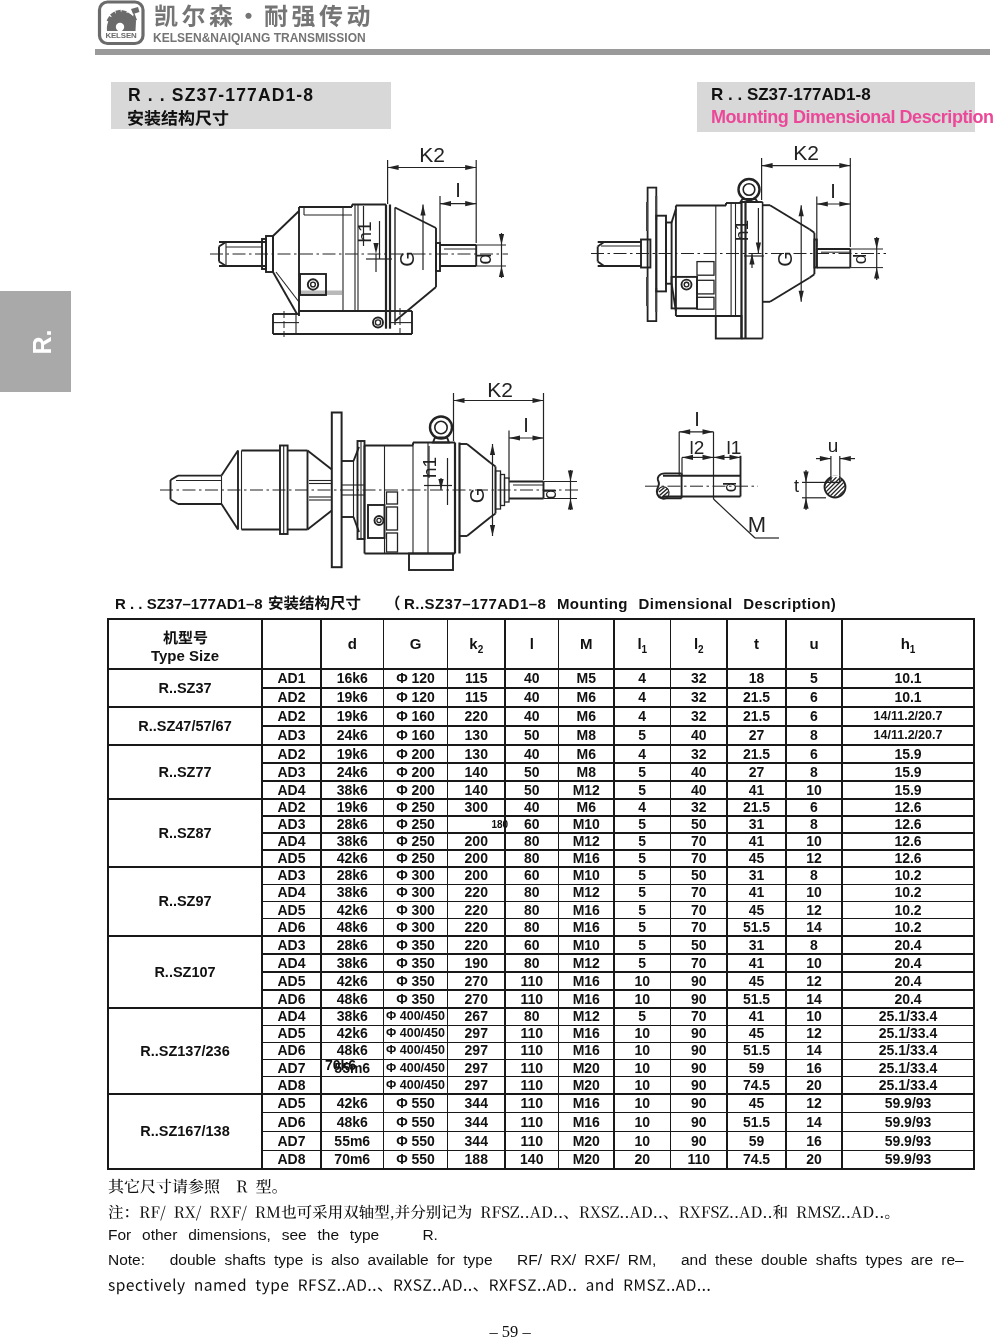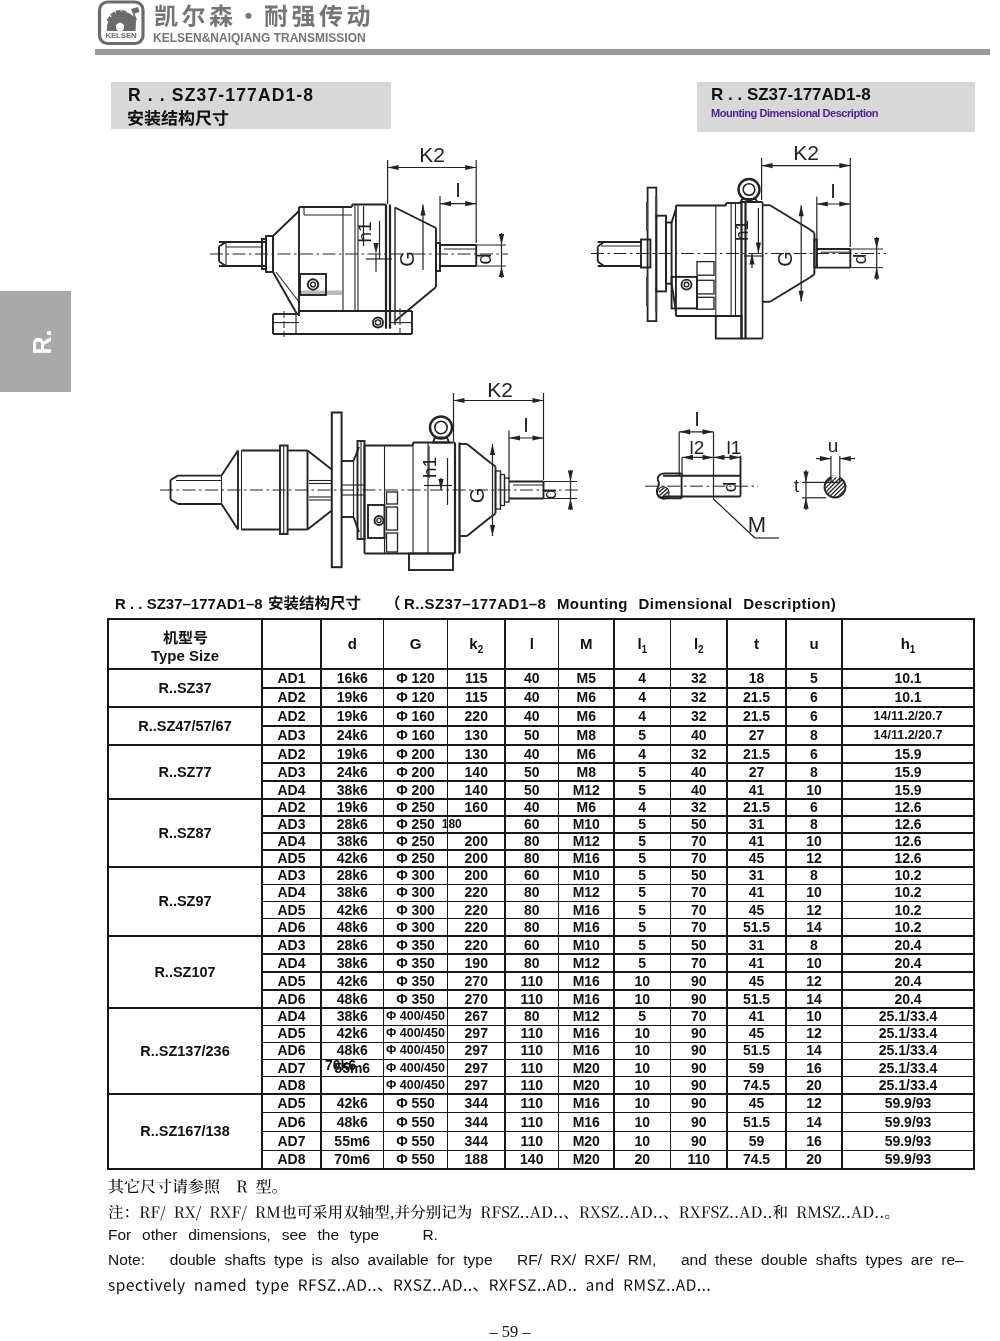--- a/index.html
+++ b/index.html
@@ -46,21 +46,21 @@
       <use href="#g8" x="0.0"></use>
       <use href="#g9" x="1000.0"></use>
       <use href="#g10" x="2000.0"></use>
       <use href="#g11" x="3000.0"></use>
       <use href="#g12" x="4000.0"></use>
       <use href="#g13" x="5000.0"></use>
     </g>
   </svg>
 <div class="abs" style="left:697px;top:82px;width:278px;height:50px;background:#d8d8d8"></div>
 <div class="abs b" style="left:711px;top:85px;font-size:17px;color:#111">R . . SZ37-177AD1-8</div>
-<div class="abs b" style="left:711px;top:106.5px;font-size:11px;color:#4c1d95;letter-spacing:-0.45px">Mounting Dimensional Description</div>
+<div class="abs b" style="left:711px;top:106.5px;font-size:18px;color:#ec4899;letter-spacing:-0.45px">Mounting Dimensional Description</div>
 <svg style="position:absolute;left:0;top:0" width="1000" height="1341">
     <line x1="210" y1="254.0" x2="508" y2="254.0" stroke="#232323" stroke-width="1.0" stroke-dasharray="13 3.5 2.5 3.5"></line>
     <line x1="219" y1="242" x2="266" y2="242" stroke="#232323" stroke-width="1.9"></line>
     <line x1="219" y1="266" x2="266" y2="266" stroke="#232323" stroke-width="1.9"></line>
     <line x1="219" y1="246.5" x2="219" y2="261.5" stroke="#232323" stroke-width="1.9"></line>
     <line x1="219" y1="246.5" x2="226" y2="242" stroke="#232323" stroke-width="1.9"></line>
     <line x1="219" y1="261.5" x2="226" y2="266" stroke="#232323" stroke-width="1.9"></line>
     <line x1="226" y1="242" x2="226" y2="266" stroke="#232323" stroke-width="1.1"></line>
     <line x1="226" y1="247" x2="262" y2="247" stroke="#232323" stroke-width="1.0"></line>
     <rect x="262" y="239" width="4" height="30" fill="none" stroke="#232323" stroke-width="1.9"></rect>
@@ -507,32 +507,32 @@
 <div class="cell" style="left:558.5px;top:781.0px;width:55.5px;height:18.0px;line-height:18.0px;font-size:14px">M12</div>
 <div class="cell" style="left:614.0px;top:781.0px;width:56.5px;height:18.0px;line-height:18.0px;font-size:14px">5</div>
 <div class="cell" style="left:670.5px;top:781.0px;width:56.5px;height:18.0px;line-height:18.0px;font-size:14px">40</div>
 <div class="cell" style="left:727.0px;top:781.0px;width:59.0px;height:18.0px;line-height:18.0px;font-size:14px">41</div>
 <div class="cell" style="left:786.0px;top:781.0px;width:56.0px;height:18.0px;line-height:18.0px;font-size:14px">10</div>
 <div class="cell" style="left:842.0px;top:781.0px;width:132.0px;height:18.0px;line-height:18.0px;font-size:14px">15.9</div>
 <div class="cell" style="left:108.0px;top:799.0px;width:154.0px;height:68.0px;line-height:68.0px;font-size:14.5px">R..SZ87</div>
 <div class="cell" style="left:262.0px;top:799.0px;width:59.0px;height:17.0px;line-height:17.0px;font-size:14px">AD2</div>
 <div class="cell" style="left:321.0px;top:799.0px;width:62.5px;height:17.0px;line-height:17.0px;font-size:14px">19k6</div>
 <div class="cell" style="left:383.5px;top:799.0px;width:64.0px;height:17.0px;line-height:17.0px;font-size:14px">Φ 250</div>
-<div class="cell" style="left:447.5px;top:799.0px;width:57.5px;height:17.0px;line-height:17.0px;font-size:14px">160</div>
+<div class="cell" style="left:447.5px;top:799.0px;width:57.5px;height:17.0px;line-height:17.0px;font-size:14px">300</div>
 <div class="cell" style="left:505.0px;top:799.0px;width:53.5px;height:17.0px;line-height:17.0px;font-size:14px">40</div>
 <div class="cell" style="left:558.5px;top:799.0px;width:55.5px;height:17.0px;line-height:17.0px;font-size:14px">M6</div>
 <div class="cell" style="left:614.0px;top:799.0px;width:56.5px;height:17.0px;line-height:17.0px;font-size:14px">4</div>
 <div class="cell" style="left:670.5px;top:799.0px;width:56.5px;height:17.0px;line-height:17.0px;font-size:14px">32</div>
 <div class="cell" style="left:727.0px;top:799.0px;width:59.0px;height:17.0px;line-height:17.0px;font-size:14px">21.5</div>
 <div class="cell" style="left:786.0px;top:799.0px;width:56.0px;height:17.0px;line-height:17.0px;font-size:14px">6</div>
 <div class="cell" style="left:842.0px;top:799.0px;width:132.0px;height:17.0px;line-height:17.0px;font-size:14px">12.6</div>
 <div class="cell" style="left:262.0px;top:816.0px;width:59.0px;height:17.0px;line-height:17.0px;font-size:14px">AD3</div>
 <div class="cell" style="left:321.0px;top:816.0px;width:62.5px;height:17.0px;line-height:17.0px;font-size:14px">28k6</div>
 <div class="cell" style="left:383.5px;top:816.0px;width:64.0px;height:17.0px;line-height:17.0px;font-size:14px">Φ 250</div>
-<div class="cell" style="left:423px;top:816.0px;width:57.5px;height:18px;line-height:17.0px;font-size:12px">180</div>
+<div class="cell" style="left:471px;top:816.0px;width:57.5px;height:18px;line-height:17.0px;font-size:10px">180</div>
 <div class="cell" style="left:505.0px;top:816.0px;width:53.5px;height:17.0px;line-height:17.0px;font-size:14px">60</div>
 <div class="cell" style="left:558.5px;top:816.0px;width:55.5px;height:17.0px;line-height:17.0px;font-size:14px">M10</div>
 <div class="cell" style="left:614.0px;top:816.0px;width:56.5px;height:17.0px;line-height:17.0px;font-size:14px">5</div>
 <div class="cell" style="left:670.5px;top:816.0px;width:56.5px;height:17.0px;line-height:17.0px;font-size:14px">50</div>
 <div class="cell" style="left:727.0px;top:816.0px;width:59.0px;height:17.0px;line-height:17.0px;font-size:14px">31</div>
 <div class="cell" style="left:786.0px;top:816.0px;width:56.0px;height:17.0px;line-height:17.0px;font-size:14px">8</div>
 <div class="cell" style="left:842.0px;top:816.0px;width:132.0px;height:17.0px;line-height:17.0px;font-size:14px">12.6</div>
 <div class="cell" style="left:262.0px;top:833.0px;width:59.0px;height:17.0px;line-height:17.0px;font-size:14px">AD4</div>
 <div class="cell" style="left:321.0px;top:833.0px;width:62.5px;height:17.0px;line-height:17.0px;font-size:14px">38k6</div>
 <div class="cell" style="left:383.5px;top:833.0px;width:64.0px;height:17.0px;line-height:17.0px;font-size:14px">Φ 250</div>

